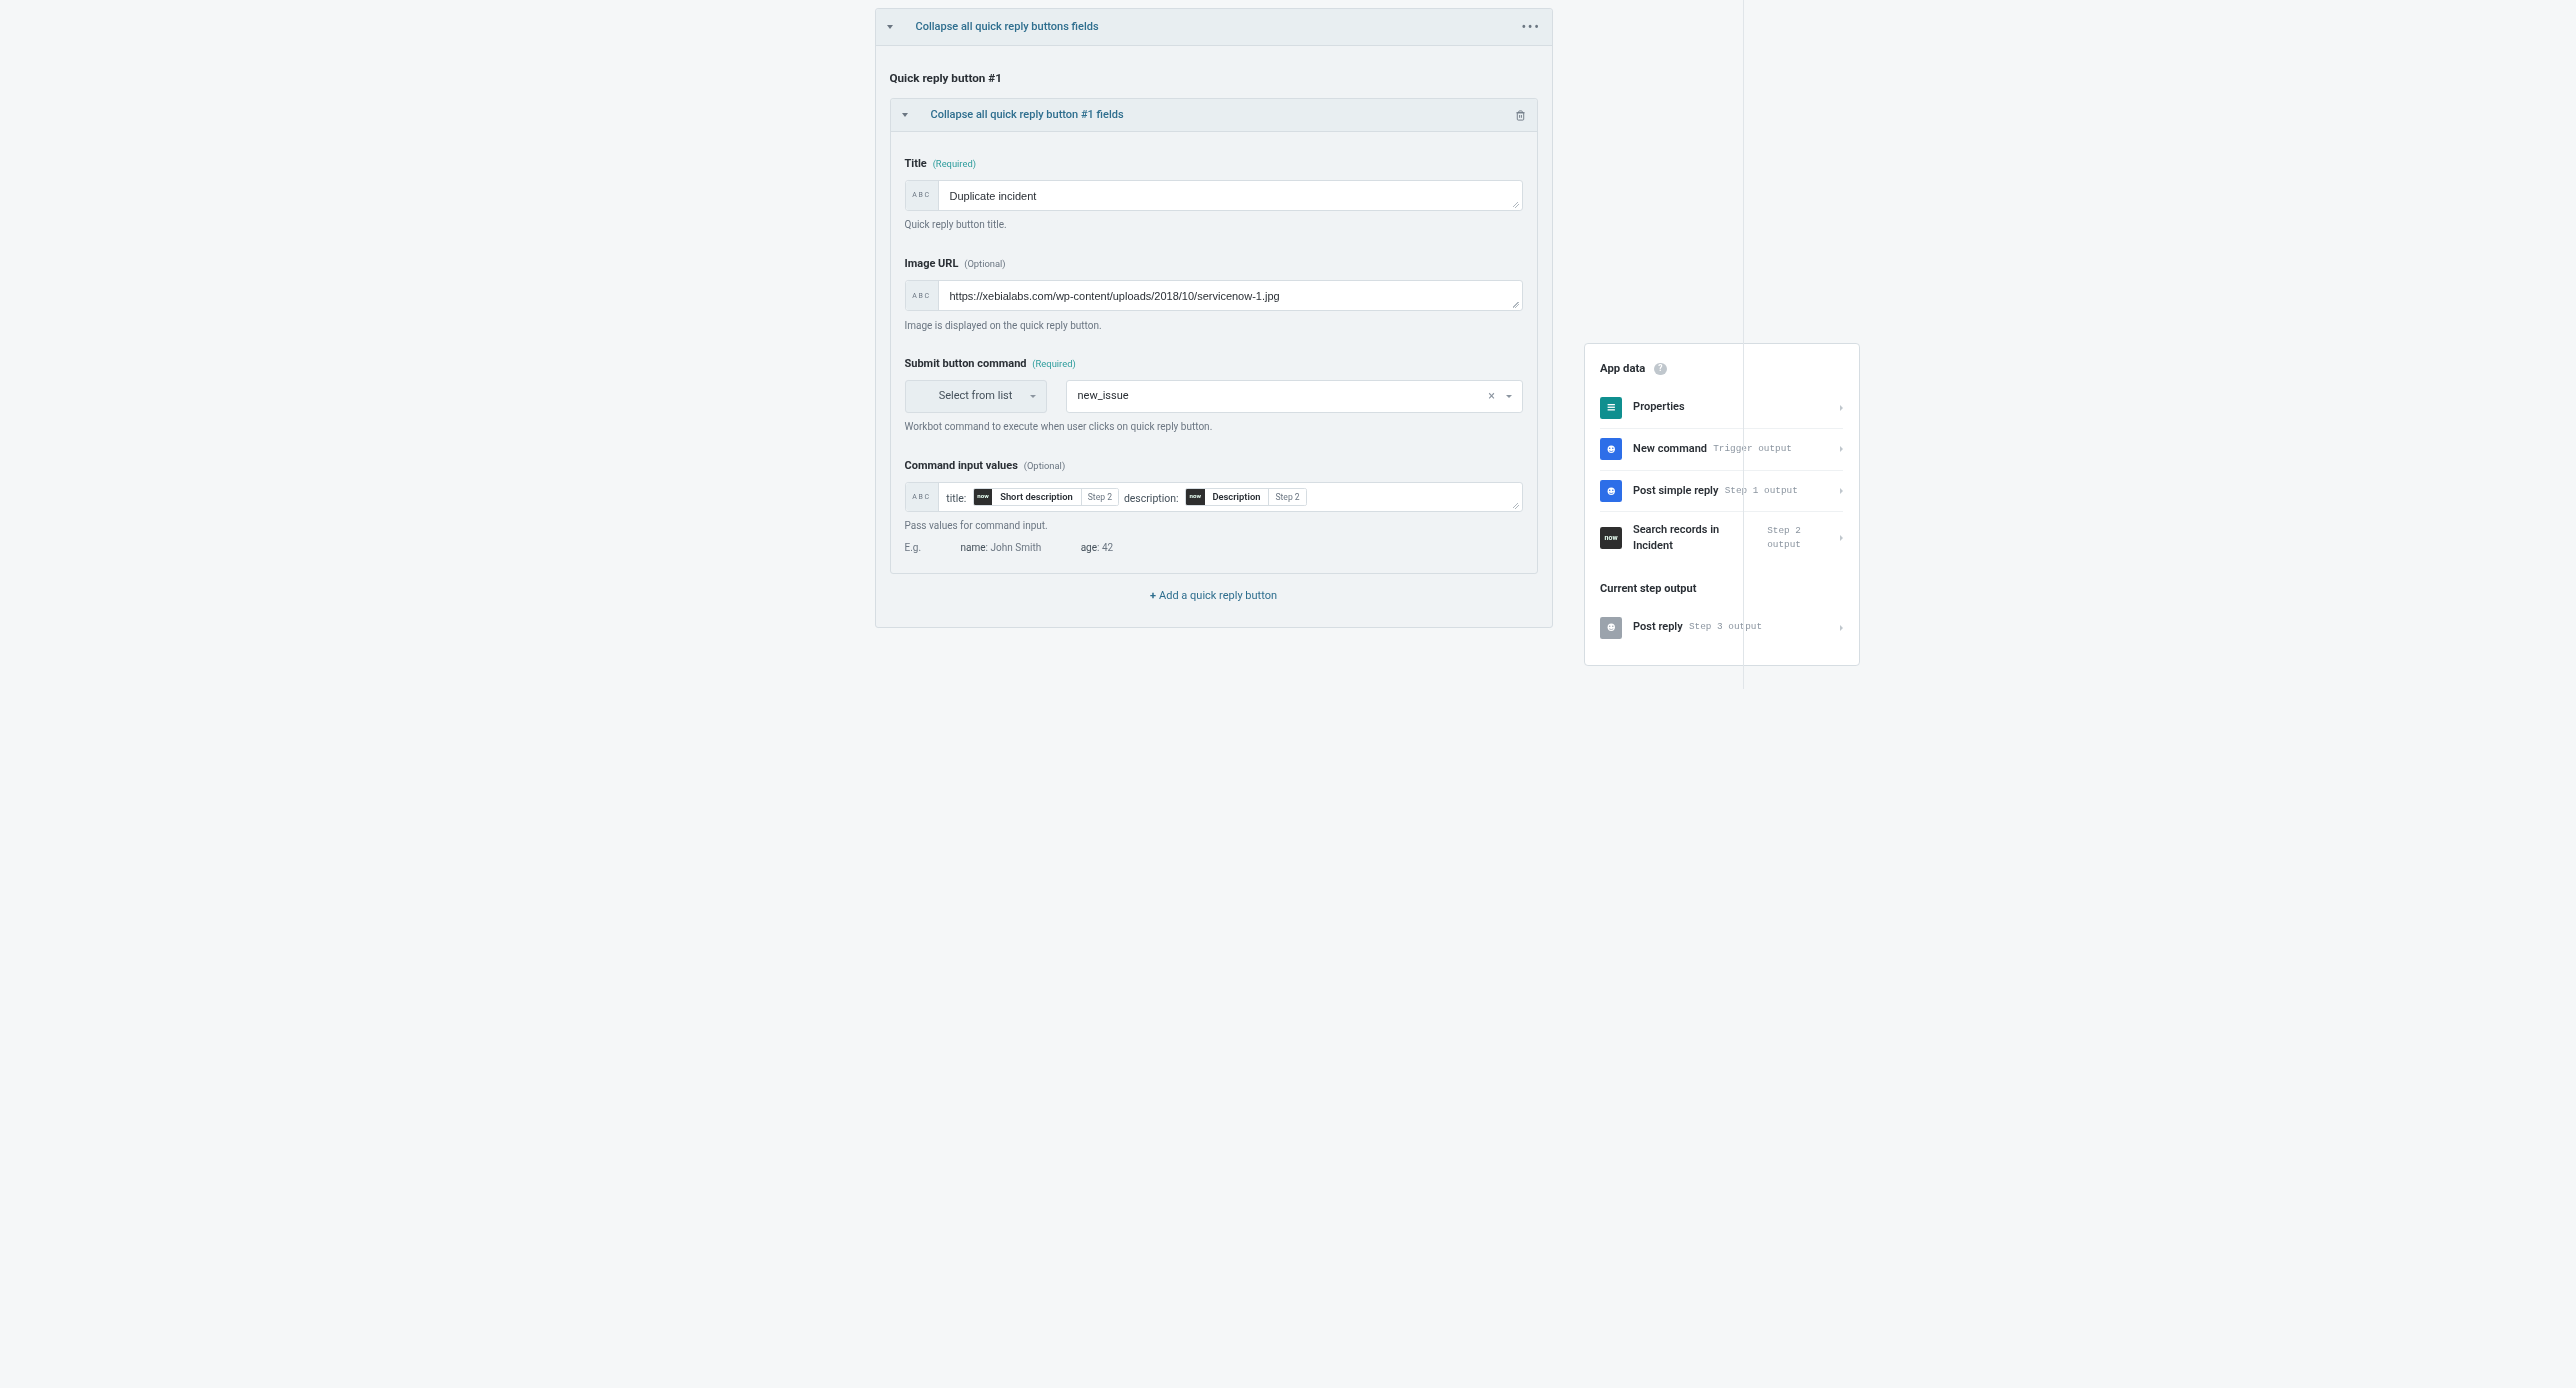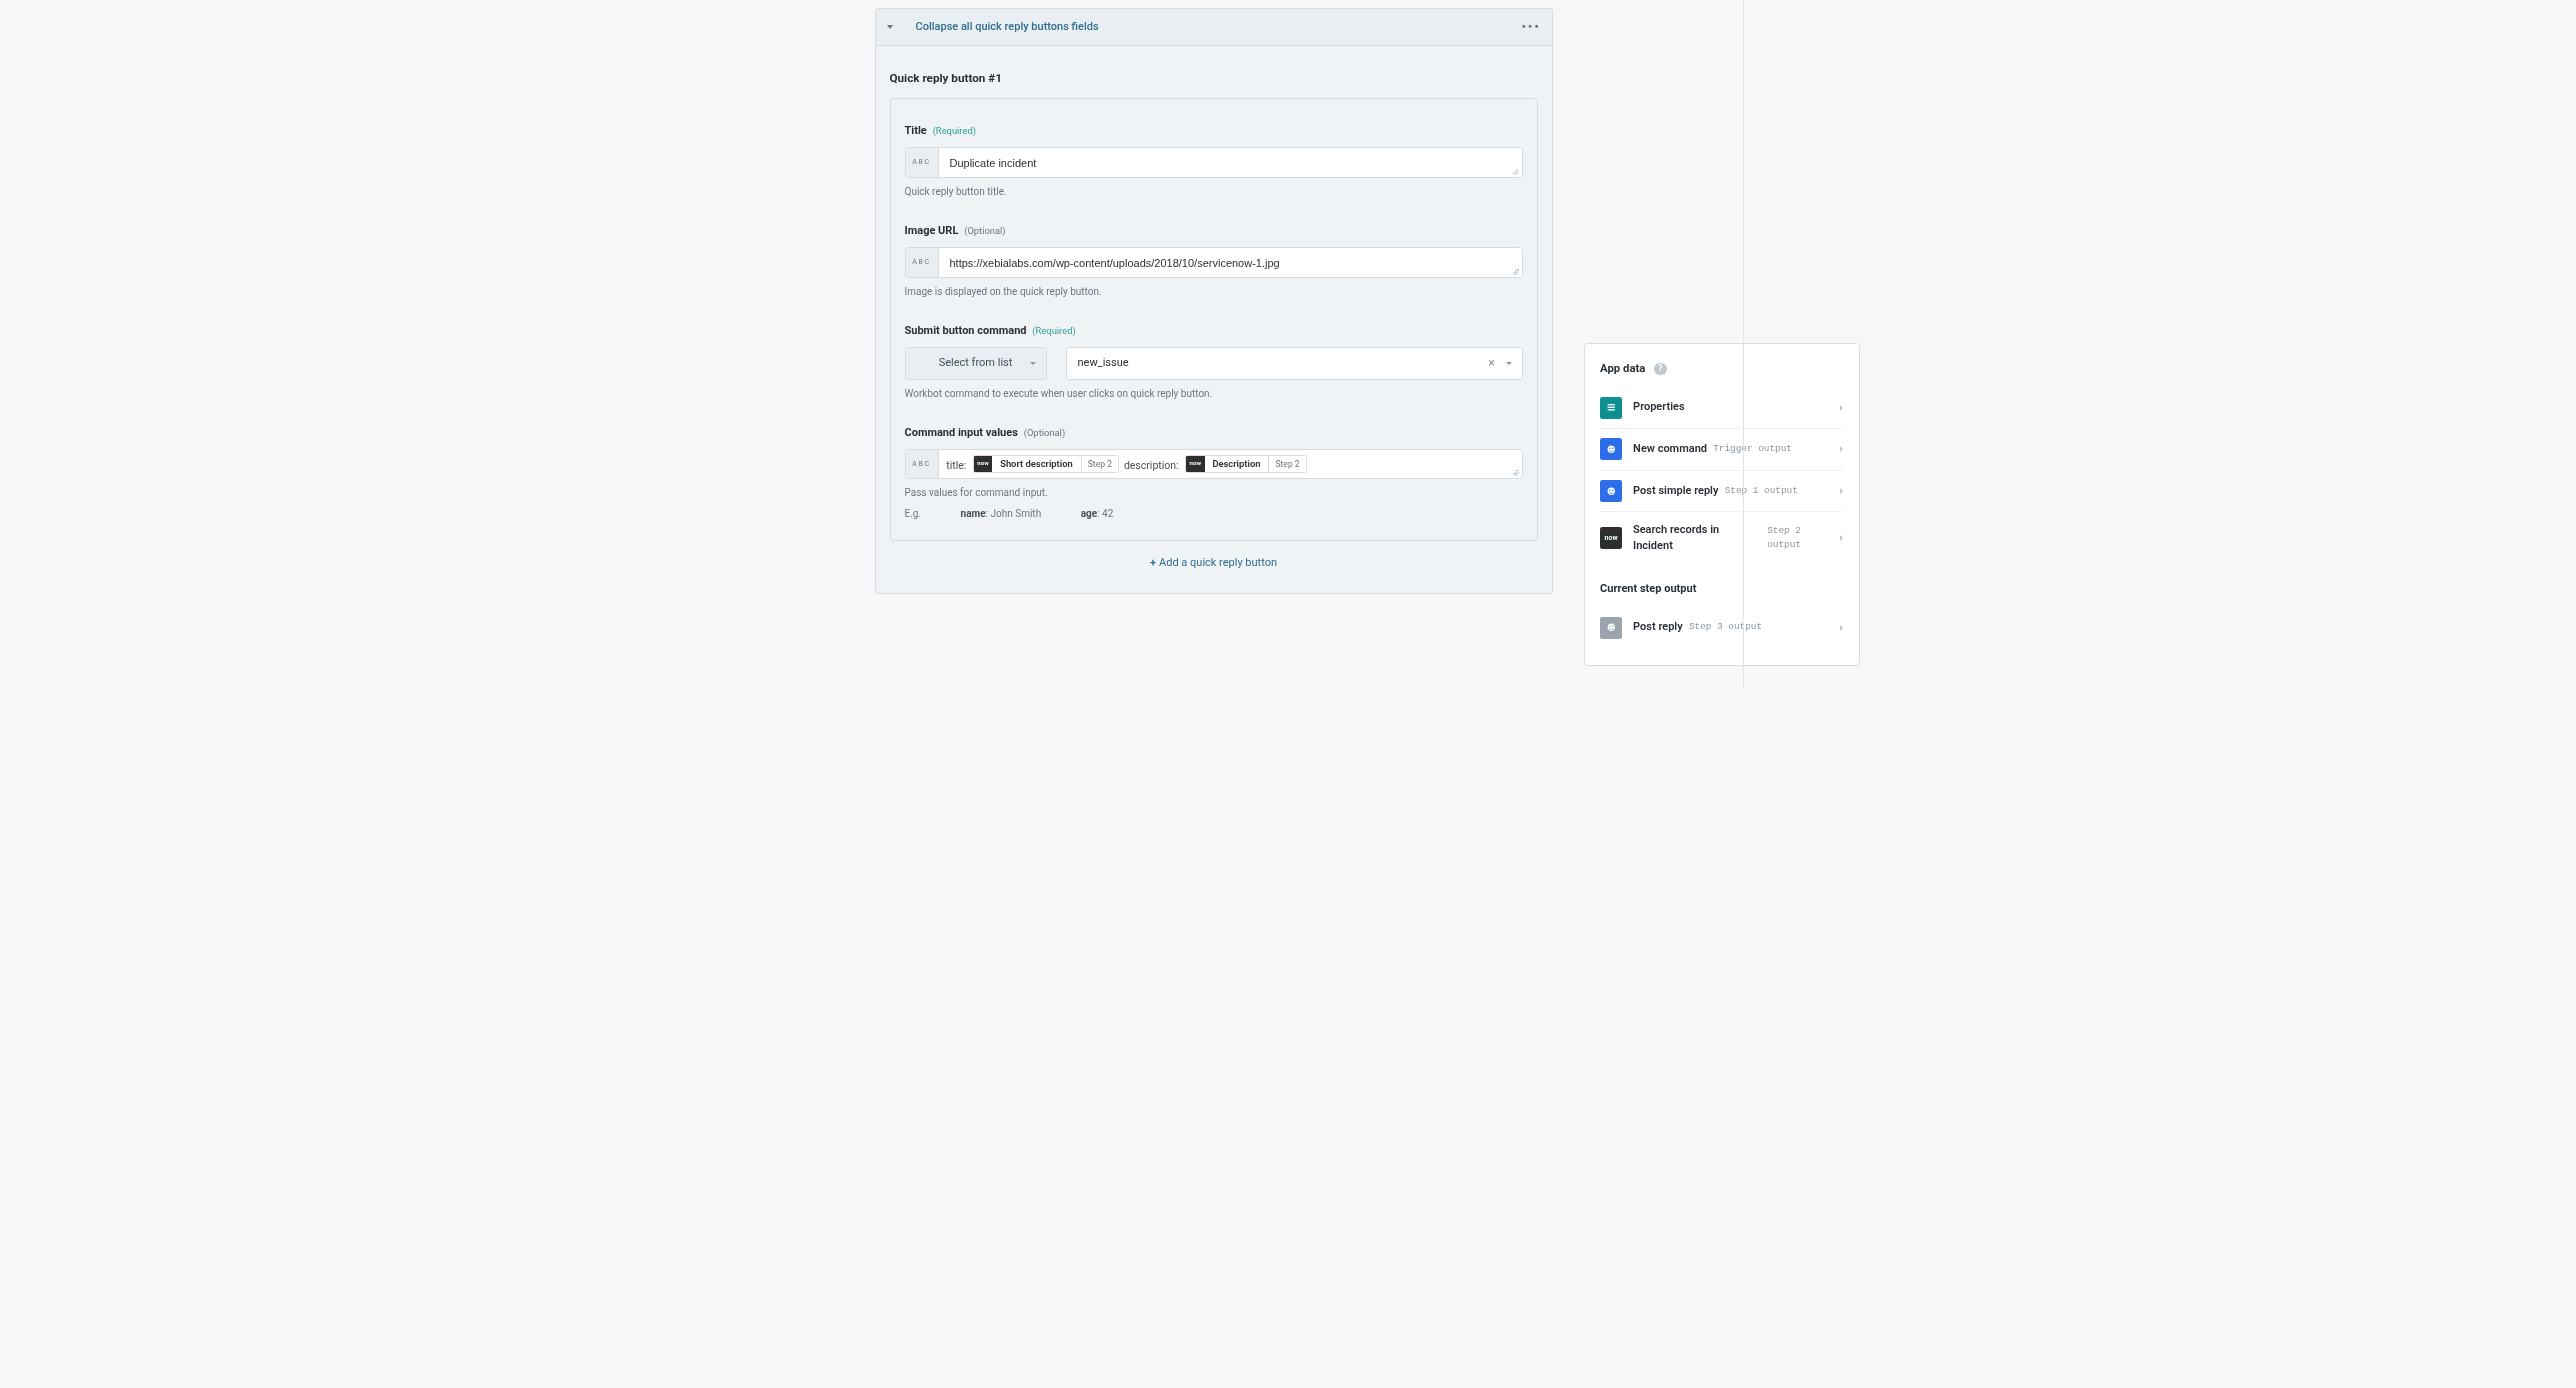--- a/index.html
+++ b/index.html
@@ -144,21 +144,21 @@
   bottom: 2.3px;
   width: 6.2px;
   height: 6.2px;
   background: linear-gradient(135deg, transparent 0%, transparent 40%, #b0b8bf 40%, #b0b8bf 50%, transparent 50%, transparent 60%, #b0b8bf 60%, #b0b8bf 70%, transparent 70%);
 }
 .helper {
   font-size: 10px;
   color: #6b7682;
   margin-top: 6.2px;
 }
-.helper .bold { font-weight: 700; color: #44505a; padding-left: 37px; }
+.helper .bold { font-weight: 400; color: #44505a; padding-left: 37px; }
 .select-row {
   display: flex;
   gap: 19px;
 }
 .select-dropdown {
   flex: 0 0 142px;
   background: #e8eef1;
   border: 0.8px solid #d6dde2;
   border-radius: 3.1px;
   height: 33px;
@@ -359,20 +359,29 @@
     <div class="outer-panel">
       <div class="collapse-bar">
         <span class="chev"></span>
         <span class="label">Collapse all quick reply buttons fields</span>
         <span class="dots">•••</span>
       </div>
       <div class="panel-body">
         <div class="item-title">Quick reply button #1</div>
 
         <div class="inner-panel">
+          <div class="collapse-bar">
+            <span class="chev"></span>
+            <span class="label">Collapse all quick reply button #1 fields</span>
+            <span class="trash-icon">
+              <svg width="11" height="11" viewBox="0 0 24 24" fill="none" stroke="#6b7682" stroke-width="2">
+                  <path d="M3 6h18M8 6V4a2 2 0 012-2h4a2 2 0 012 2v2m3 0v14a2 2 0 01-2 2H7a2 2 0 01-2-2V6h14zM10 11v6M14 11v6"></path>
+                </svg>
+            </span>
+          </div>
           <div class="inner-body">
 
             <div class="field-block">
               <span class="field-label">Title</span>
               <span class="required">(Required)</span>
               <div class="input-wrap">
                 <div class="abc-prefix">ABC</div>
                 <input type="text" class="text-input" value="Duplicate incident" style="">
                 <div class="resize-handle"></div>
               </div>

